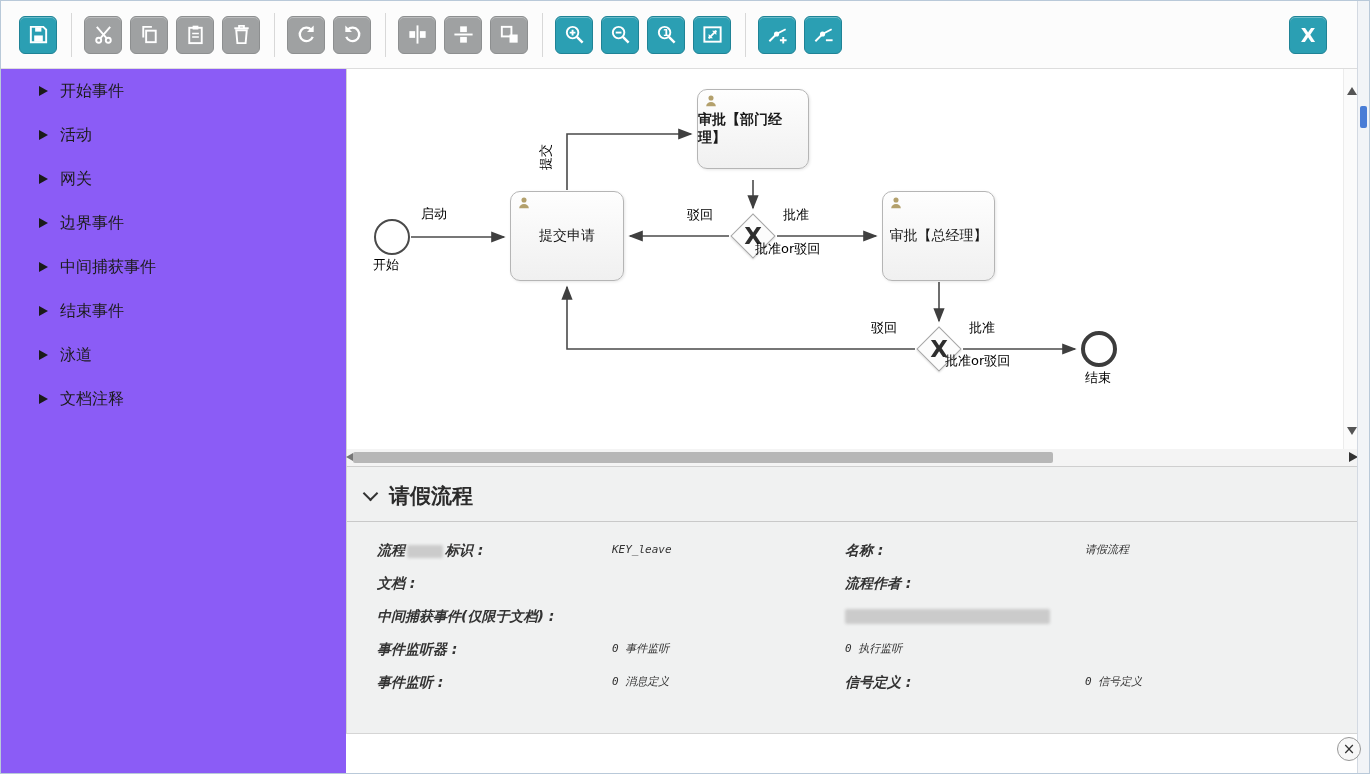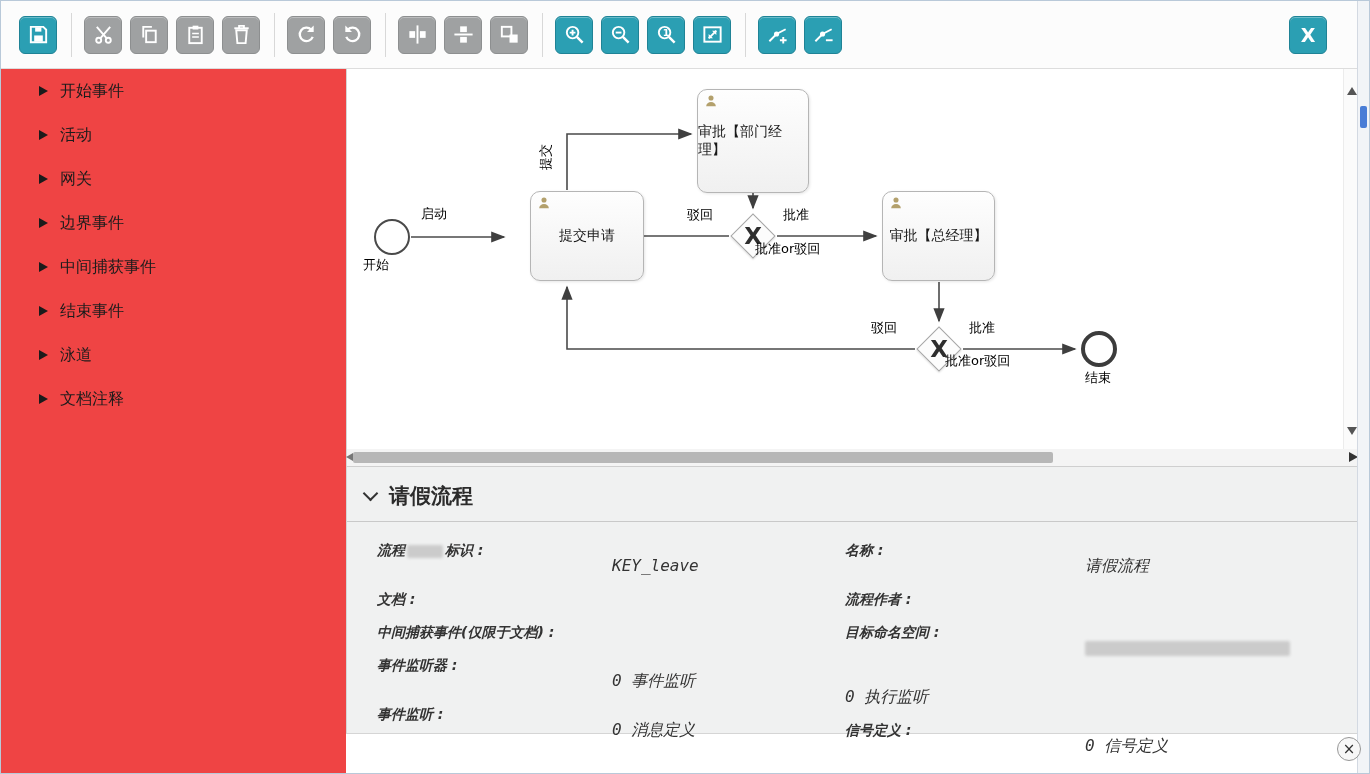--- a/index.html
+++ b/index.html
@@ -11,48 +11,48 @@
              border-bottom:1px solid #ddd; display:flex; align-items:center; padding:0 30px 0 18px; }
   .tbtn { width:38px; height:38px; border-radius:6px; display:flex; align-items:center; justify-content:center;
           margin-right:8px; cursor:pointer; flex:0 0 auto; }
   .tbtn.teal { background:#2b9fb3; border:1px solid #1f8396; box-shadow:inset 0 1px 0 rgba(255,255,255,.3); }
   .tbtn.gray { background:#9fa1a2; border:1px solid #8d8f90; box-shadow:inset 0 1px 0 rgba(255,255,255,.3); }
   .tbtn svg { width:23px; height:23px; display:block; }
   .tsep { width:1px; height:44px; background:#d8d8d8; margin:0 12px 0 6px; flex:0 0 auto; }
   .xbtn { margin-left:auto; margin-right:0; color:#fff; font-weight:bold; font-size:19px; }
 
   
-  .sidebar { position:absolute; top:68px; left:0; width:345px; bottom:0; background:#ef4444; }
+  .sidebar { position:absolute; top:68px; left:0; width:345px; bottom:0; background:#8b5cf6; }
   .side-item { display:flex; align-items:center; gap:12px; height:44px; padding-left:38px;
                font-size:16px; color:#1c1c1c; cursor:pointer; }
   .tri-r { width:0; height:0; border-left:9px solid #1b1b1b; border-top:5px solid transparent; border-bottom:5px solid transparent; }
 
   
   .canvas { position:absolute; left:345px; top:68px; width:1013px; height:380px; background:#fff;
             border-left:1px solid #d5d5d5; }
   .flows { position:absolute; left:0; top:0; width:1013px; height:380px; }
   .n-task { position:absolute; border:1px solid #b5b5b5; border-radius:10px;
             background:linear-gradient(#fefefe,#f0f0f0); box-shadow:1px 1px 3px rgba(0,0,0,.10);
             display:flex; align-items:center; justify-content:center; font-size:14px; color:#1a1a1a; cursor:pointer; }
   .person { position:absolute; top:4px; left:6px; width:14px; height:14px; }
-  #task1 { left:163px; top:122px; width:114px; height:90px;margin-left:20px; }
-  #task2 { left:350px; top:20px;  width:112px; height:104px; }
+  #task1 { left:163px; top:122px; width:114px; height:90px; }
+  #task2 { left:350px; top:20px;  width:112px; height:80px;font-weight:bold; }
   #task3 { left:535px; top:122px; width:113px; height:90px; }
   .n-gw { position:absolute; width:46px; height:46px; cursor:pointer; }
   .diamond { position:absolute; inset:7px; transform:rotate(45deg); background:#fcfcfc;
              border:1px solid #a5a5a5; box-shadow:1px 1px 2px rgba(0,0,0,.12); }
   .gx { position:absolute; inset:0; display:flex; align-items:center; justify-content:center;
         font-weight:bold; font-size:23px; color:#2d2d2d; }
   #gw1 { left:383px; top:144px; }
   #gw2 { left:569px; top:257px; }
   .evt { position:absolute; width:36px; height:36px; border-radius:50%; background:#fff; cursor:pointer; }
   #evt-start { left:27px;  top:150px; border:2px solid #4a4a4a; }
   #evt-end   { left:734px; top:262px; border:4px solid #3c3c3c; }
   .fl { position:absolute; font-size:13px; color:#000; line-height:16px; white-space:nowrap; }
-  #lbl-start     { left:16px;  top:188px; }
+  #lbl-start     { left:26px;  top:188px; }
   #lbl-end       { left:738px; top:301px; }
   #lbl-launch    { left:74px;  top:137px; }
   #lbl-submit-up { left:186px; top:80px; width:26px; transform:rotate(-90deg); transform-origin:center; }
   #lbl-reject1   { left:340px; top:138px; }
   #lbl-approve1  { left:436px; top:138px; }
   #lbl-gw1cap    { left:408px; top:172px; }
   #lbl-reject2   { left:524px; top:251px; }
   #lbl-approve2  { left:622px; top:251px; }
   #lbl-gw2cap    { left:598px; top:284px; }
 
@@ -74,21 +74,21 @@
   .props-head { display:flex; align-items:center; gap:13px; padding:15px 18px 11px; border-bottom:1px solid #c9c9c9; cursor:pointer; }
   .chev { width:11px; height:11px; border-right:2px solid #333; border-bottom:2px solid #333; transform:rotate(45deg); margin-top:-6px; }
   .props-title { font-size:21px; font-weight:bold; color:#2b2b2b; font-family:"DejaVu Serif", serif; }
   .pform { display:flex; padding:18px 0 0 30px; }
   .pcol { display:flex; flex-direction:column;font-style:italic; }
   .pcol.left { width:468px; }
   .pcol.right { width:500px; }
   .prow { display:flex; margin-bottom:13px; align-items:flex-start; }
   .plabel { width:235px; font-weight:bold; font-size:14px; color:#333; line-height:20px; flex:0 0 auto; }
   .pcol.right .plabel { width:240px; }
-  .pvalue { font-size:16px; color:#333; font-family:"DejaVu Sans Mono", monospace; line-height:20px;margin-top:16px; }
+  .pvalue { font-size:11px; color:#333; font-family:"DejaVu Sans Mono", monospace; line-height:20px; }
   .redact { display:inline-block; background:#cbcbcb; border-radius:2px; filter:blur(1.5px); vertical-align:middle; }
   .redact.in-label { width:36px; height:13px; margin:0 2px; }
   .redact.in-value { width:205px; height:15px; }
 
   
   .edge-strip { position:absolute; right:0; top:0; width:12px; height:100%; background:#f2f4f7; border-left:1px solid #d3d9e2; }
   .edge-accent { position:absolute; right:2px; top:105px; width:7px; height:22px; background:#4a7dd6; border-radius:2px; cursor:pointer;}
   .close-btn { position:absolute; right:8px; bottom:12px; width:24px; height:24px; border-radius:50%;
                border:1px solid #979797; background:#f7f7f7; display:flex; align-items:center; justify-content:center;
                font-size:15px; color:#333; cursor:pointer; z-index:5; }
@@ -398,21 +398,20 @@
       <div class="pcol right">
         <div class="prow">
           <span class="plabel">名称 :</span>
           <span class="pvalue">请假流程</span>
         </div>
         <div class="prow">
           <span class="plabel">流程作者 :</span>
           <span class="pvalue"></span>
         </div>
         <div class="prow">
-          <span class="plabel">目标命名空间 :</span>
           <span class="pvalue"><span class="redact in-value"></span></span>
         </div>
         <div class="prow">
           <span class="pvalue">0 执行监听</span>
         </div>
         <div class="prow">
           <span class="plabel">信号定义 :</span>
           <span class="pvalue">0 信号定义</span>
         </div>
       </div>

